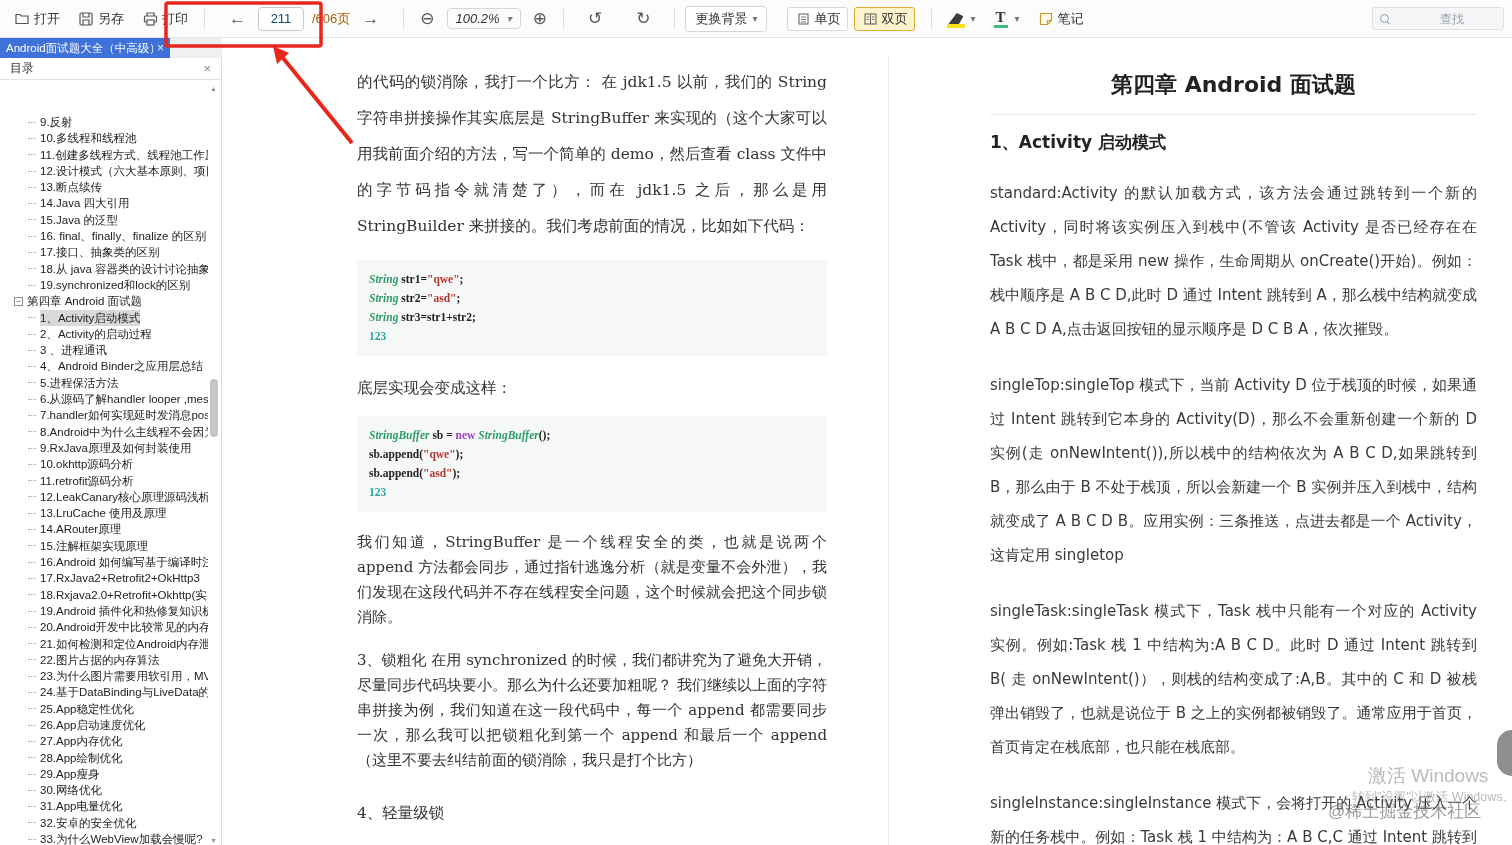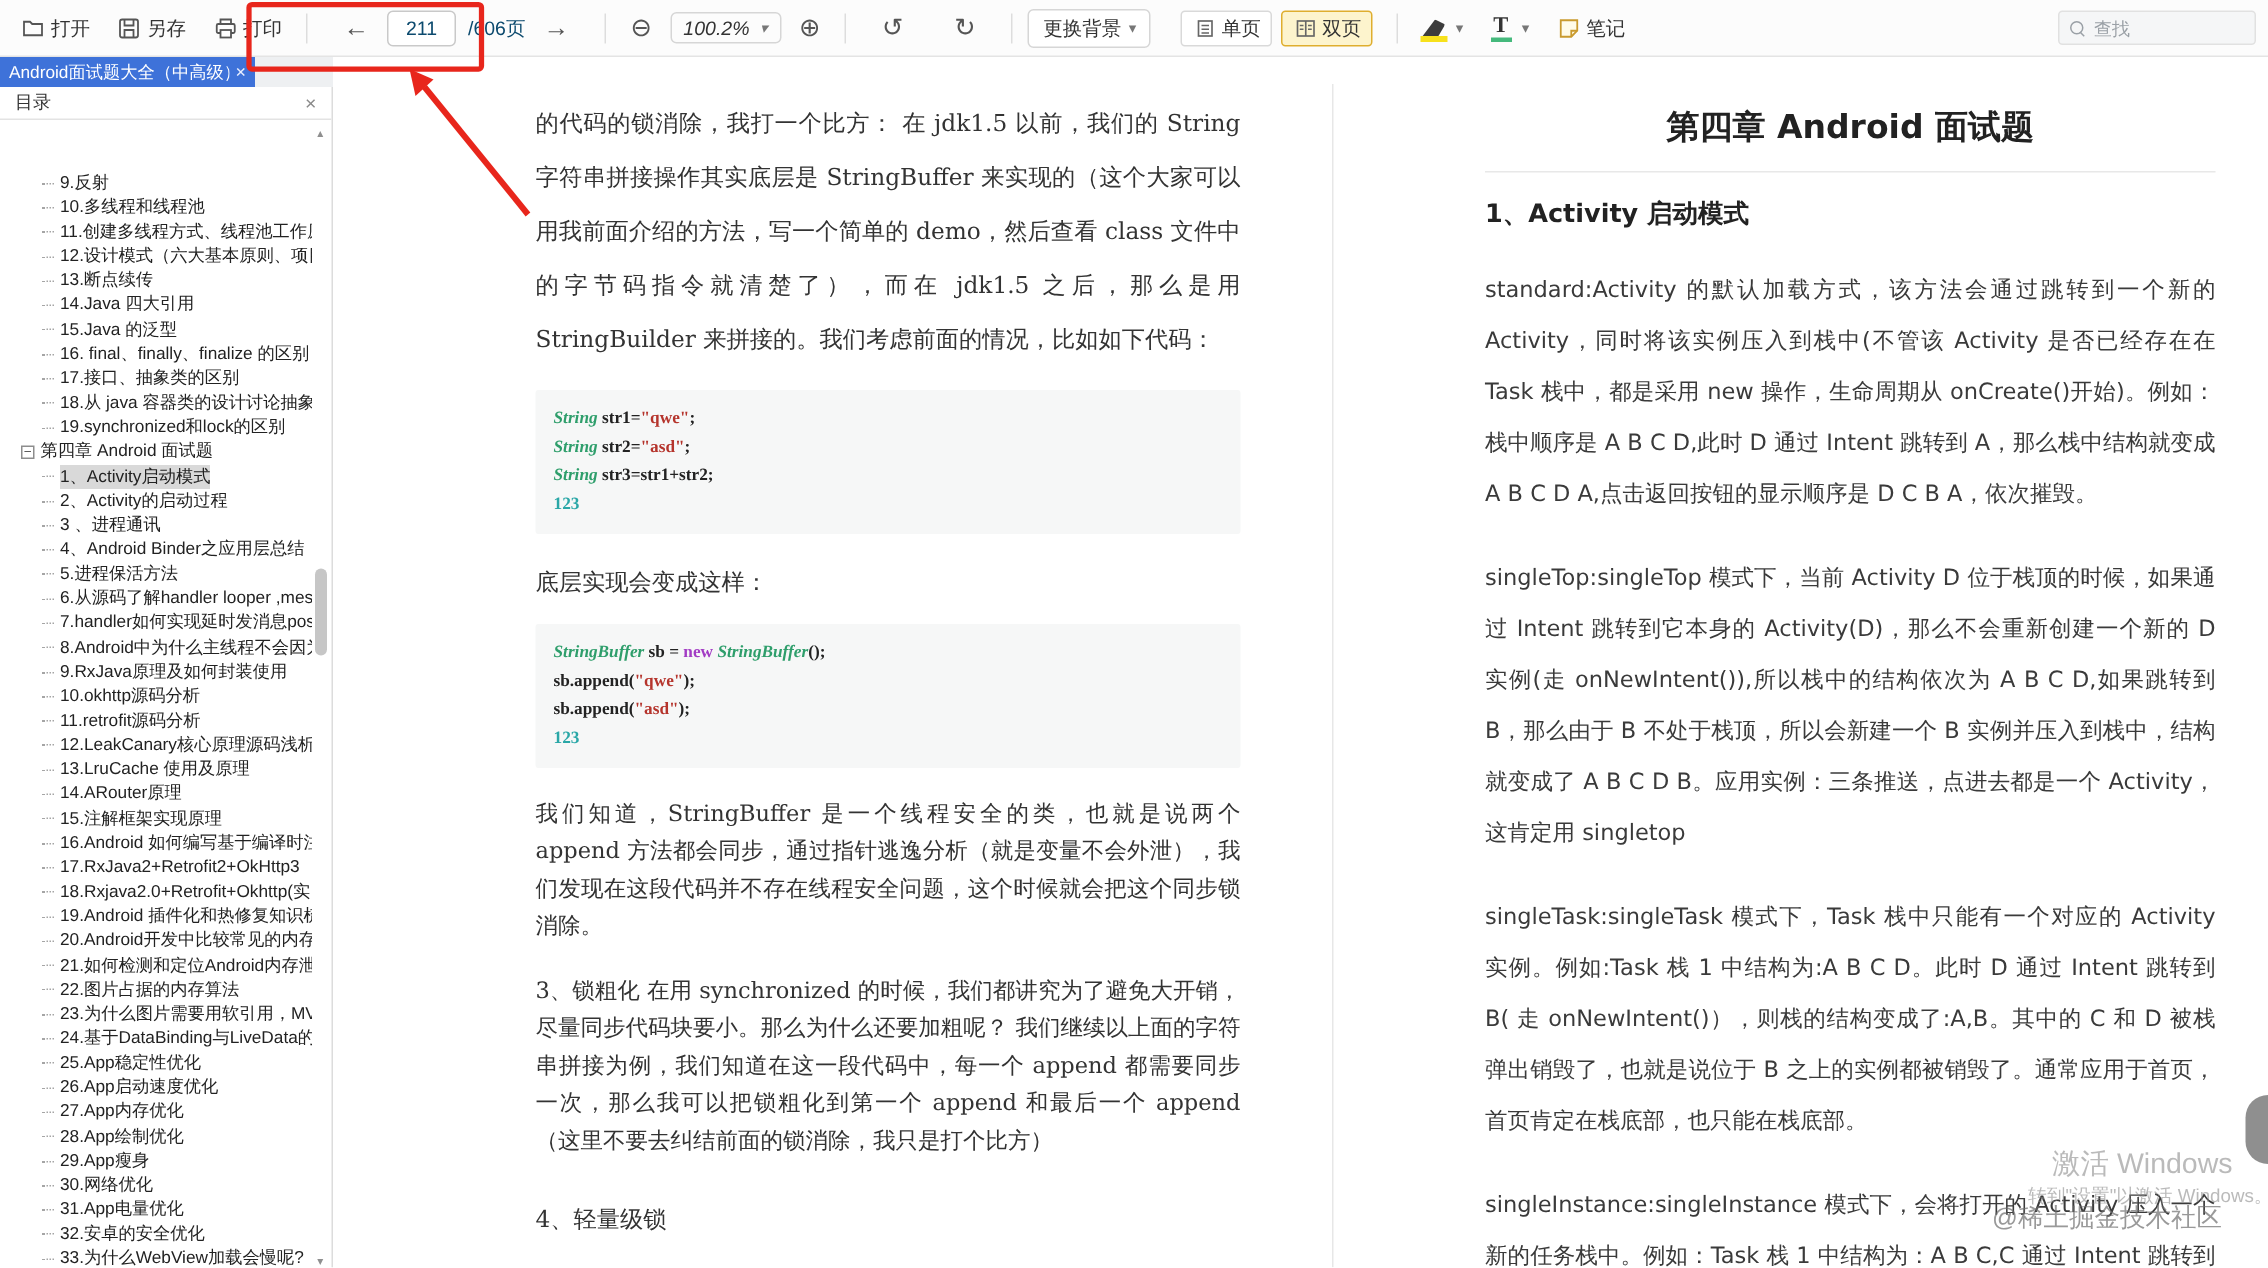--- a/index.html
+++ b/index.html
@@ -13,21 +13,21 @@
              display:flex; align-items:center; gap:6px; padding:0 8px; z-index:5; }
   .tb-btn { display:flex; align-items:center; gap:4px; padding:4px 6px; border-radius:4px;
             font-size:13px; color:#333; cursor:default; white-space:nowrap; }
   .tb-ico { width:16px; height:16px; display:inline-flex; align-items:center; justify-content:center;
             color:#555; font-size:15px; }
   .tb-div { width:1px; height:20px; background:#ddd; margin:0 4px; }
   .page-nav { display:flex; align-items:center; gap:8px; padding:0 10px; }
   .arrow-btn { font-size:17px; color:#555; padding:0 4px; }
   .page-input { width:46px; height:24px; border:1px solid #c9c9c9; border-radius:4px;
                 text-align:center; font-size:13px; color:#0c4a6e; background:#fff; }
-  .page-total { font-size:13px; color:#0c4a6e; }
+  .page-total { font-size:13px; color:#a16207; }
   .zoom-box { display:flex; align-items:center; gap:2px; border:1px solid #d6d6d6; border-radius:4px;
               padding:2px 8px; font-size:13px; color:#333;font-style:italic; }
   .caret { font-size:10px; color:#777; margin-left:5px; }
   .glyph-btn { font-size:17px; color:#555; padding:2px 6px; }
   .drop-btn { display:flex; align-items:center; border:1px solid #d6d6d6; border-radius:4px;
               padding:3px 9px; font-size:13px; color:#333; background:#fff; }
   .view-btn { display:flex; align-items:center; gap:3px; border:1px solid #d9d9d9; border-radius:3px;
               padding:2px 7px; font-size:13px; color:#333; background:#fff; }
   .view-btn.active { background:#fdf4cd; border-color:#dfae2e; }
   .hl-tool { position:relative; display:flex; align-items:end; }
@@ -36,21 +36,21 @@
   .t-tool { font-family:"Liberation Serif",serif; font-size:15px; font-weight:bold; color:#333;
             border-bottom:3px solid #45b97c; line-height:15px; padding:0 2px; }
   .search-wrap { margin-left:auto; display:flex; align-items:center; gap:6px;
                  width:132px; height:23px; border:1px solid #e1e1e1; border-radius:3px;
                  background:#f5f6f7; padding:0 7px; }
   .search-glass { position:relative; width:10px; height:10px; flex:0 0 auto; }
   .search-glass::before { content:""; position:absolute; left:0; top:0; width:7px; height:7px;
                           border:1.4px solid #9aa0a6; border-radius:50%; }
   .search-glass::after { content:""; position:absolute; left:7px; top:7px; width:4px; height:1.4px;
                          background:#9aa0a6; transform:rotate(45deg); transform-origin:0 0; }
-  .search-input { border:none; outline:none; background:transparent; font-size:12px; color:#a21caf; width:100%; }
+  .search-input { border:none; outline:none; background:transparent; font-size:12px; color:#a21caf; width:100%;margin-left:44px; }
   .search-input::placeholder { color:#9aa0a6; }
 
   
   .tabstrip { position:absolute; left:0; top:38px; width:222px; height:20px; background:#eef0f2; z-index:4; }
   .doc-tab { position:absolute; left:0; top:0; width:170px; height:20px; background:#3e72d9; color:#fff;
              font-size:11.5px; display:flex; align-items:center; padding:0 6px; gap:4px; }
   .doc-tab .tab-title { flex:1; white-space:nowrap; overflow:hidden; }
   .doc-tab .tab-close { font-size:12px; color:#e8eeff; }
 
   

